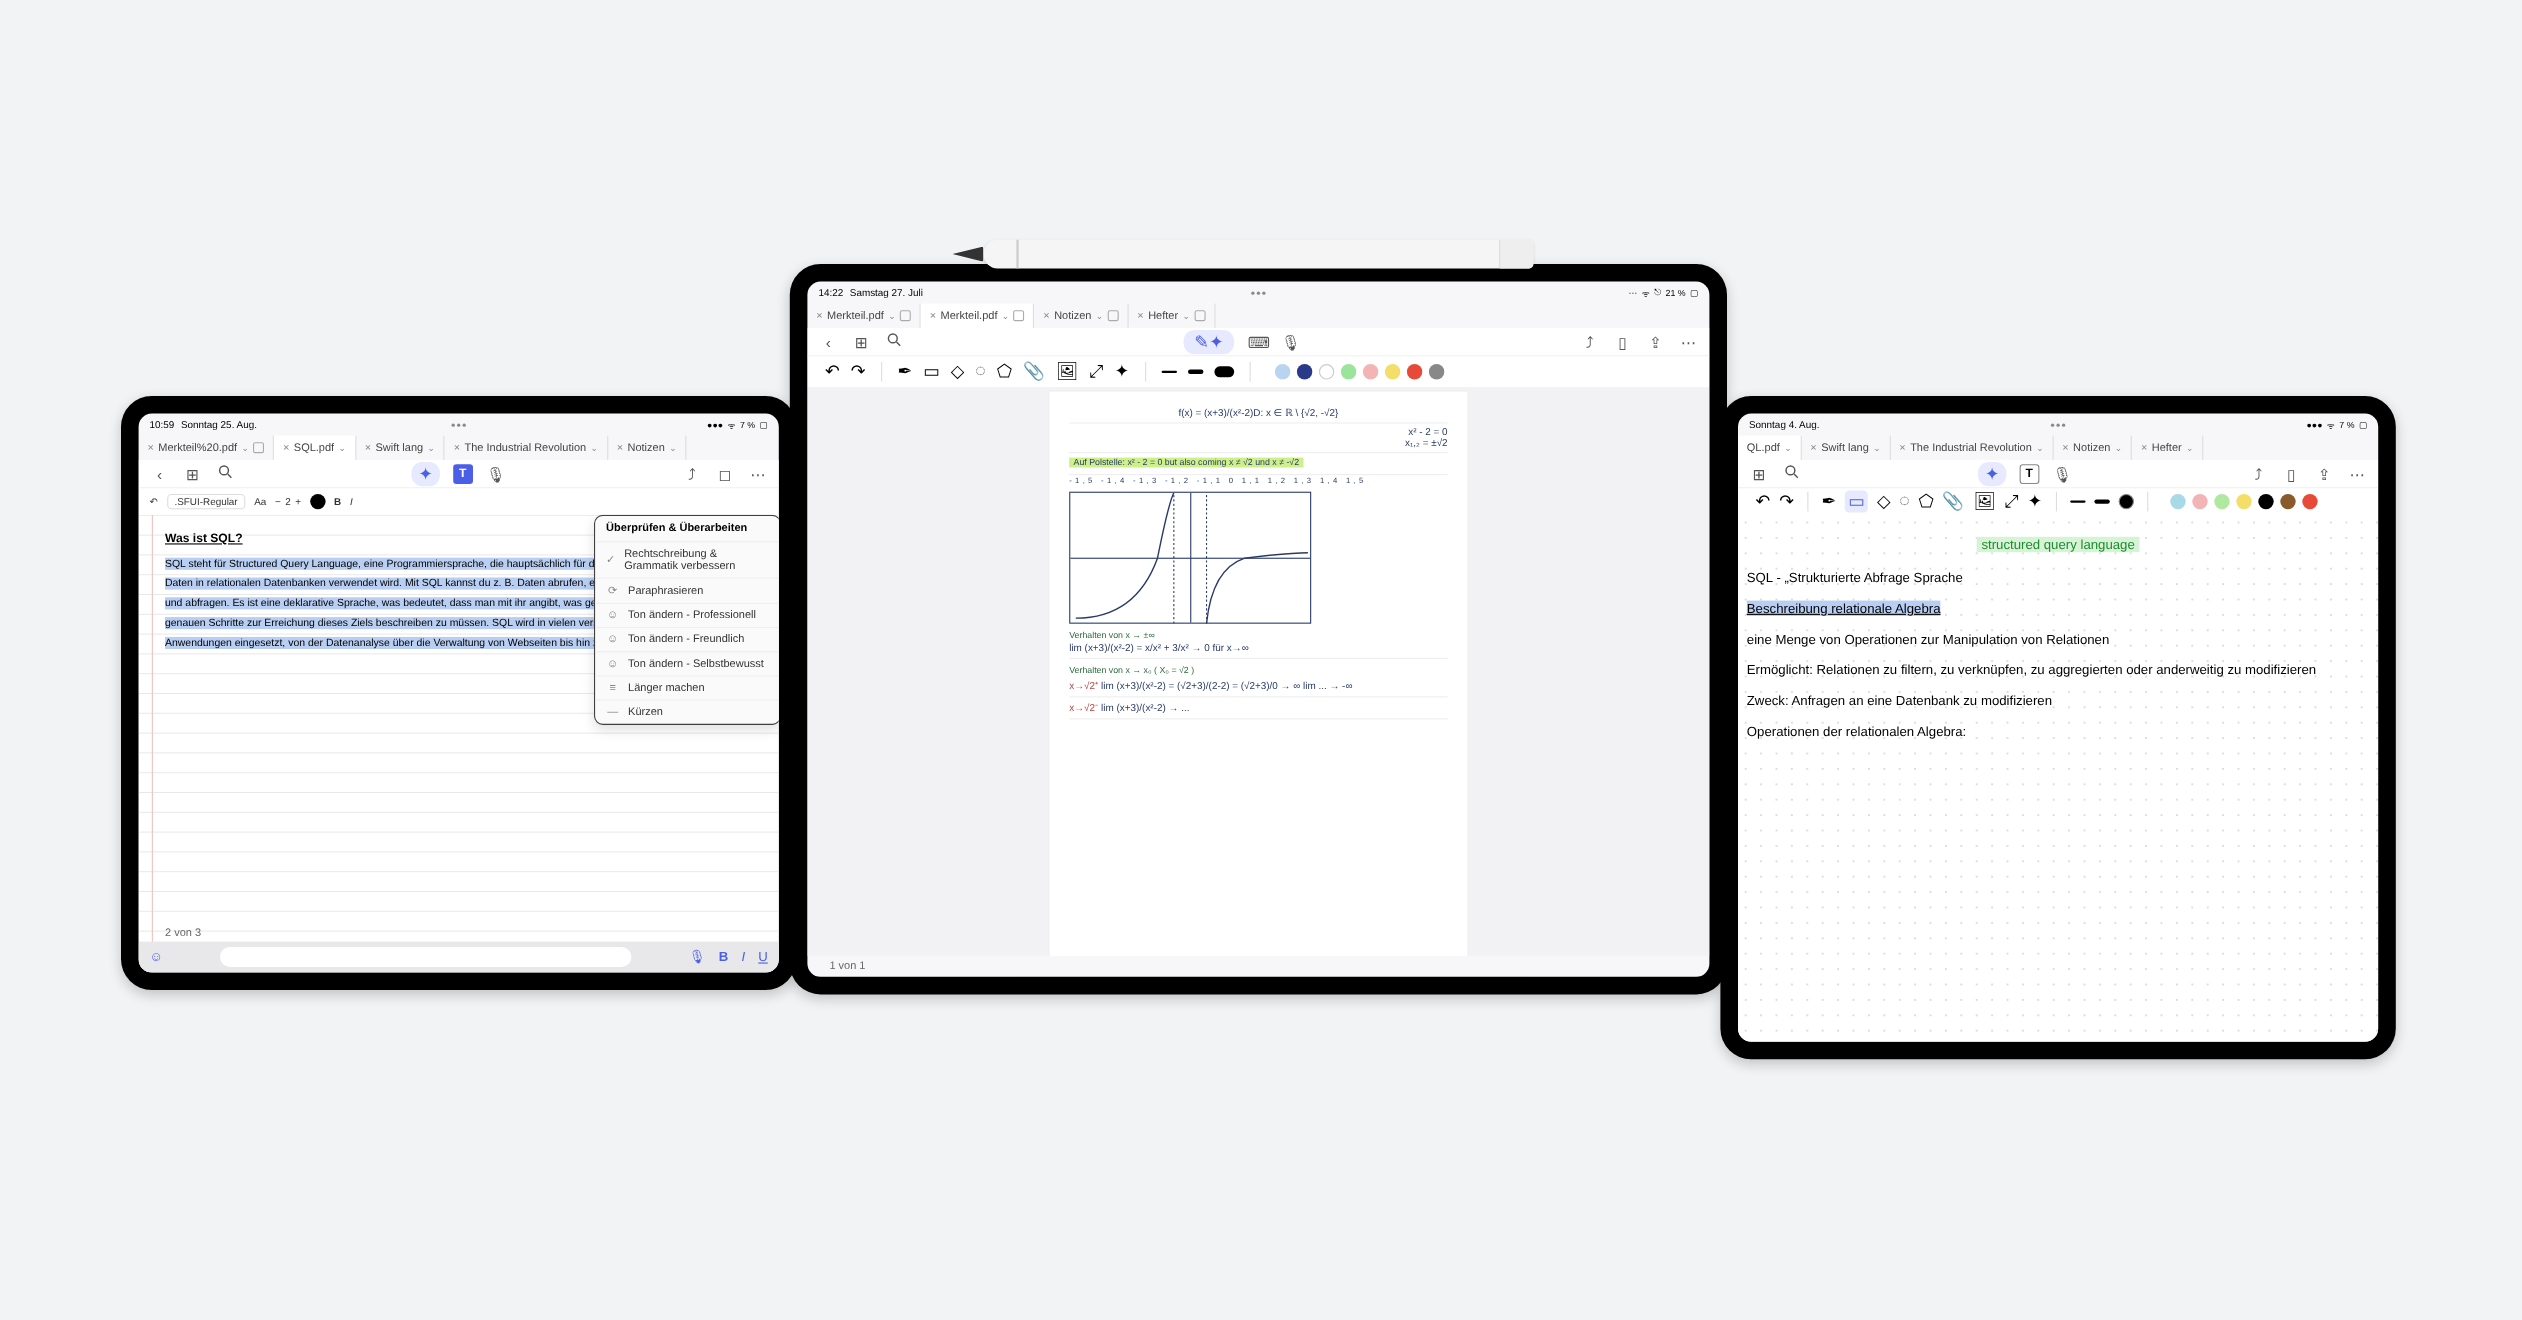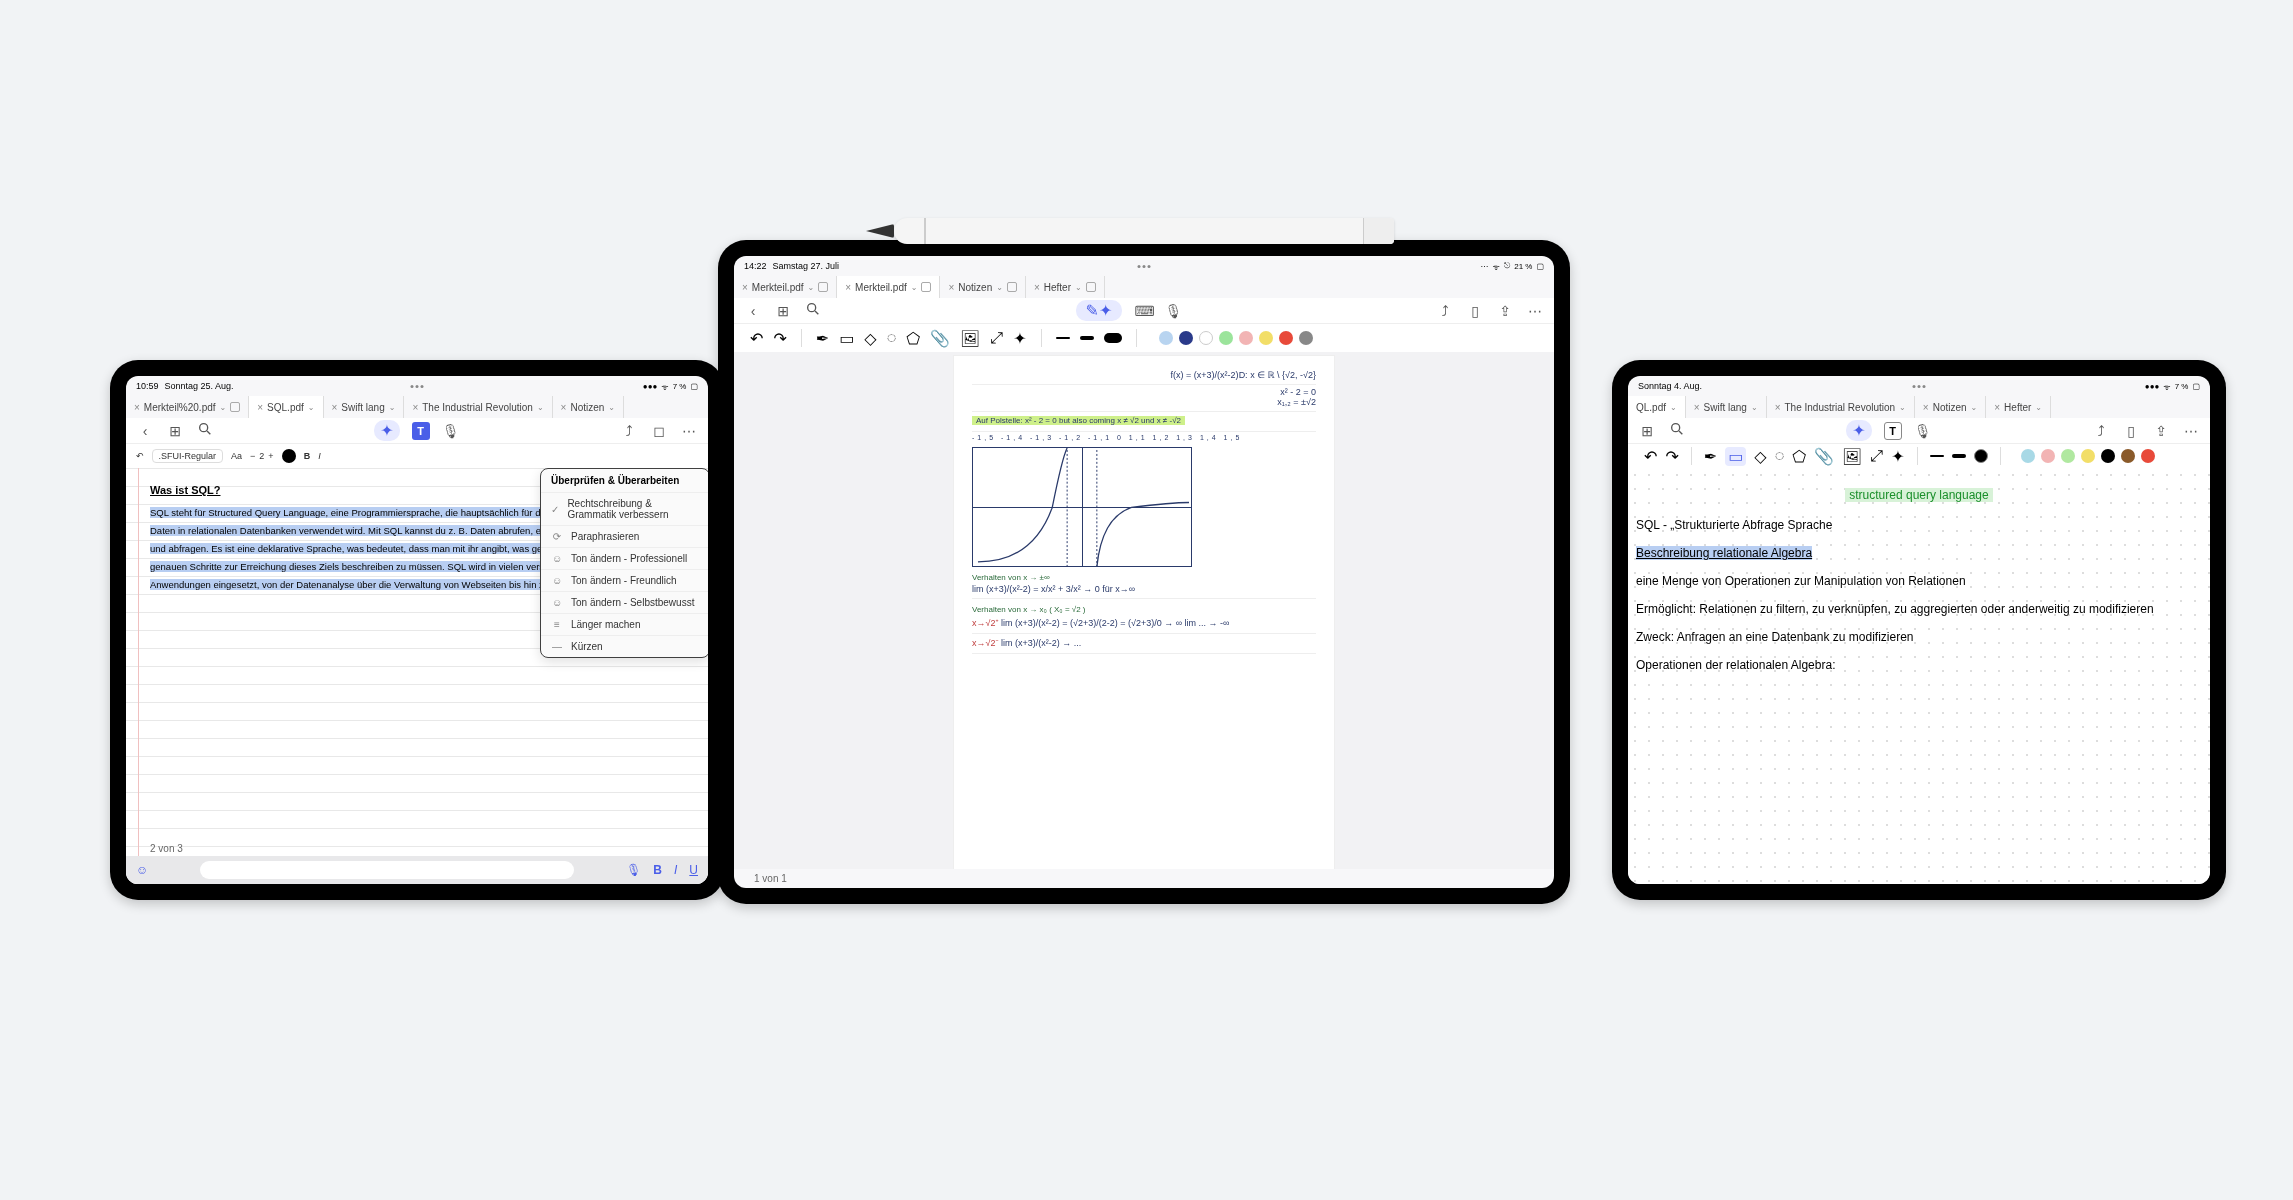--- a/index.html
+++ b/index.html
@@ -9,21 +9,21 @@
 .pencil { position: absolute; top: 218px; left: 894px; width: 500px; height: 26px; background: #f5f5f5; border-radius: 13px 4px 4px 13px; display: flex; align-items: center; z-index: 50; box-shadow: 0 1px 3px rgba(0,0,0,.15); }
 .pencil::before { content: ""; position: absolute; left: -28px; top: 6px; width: 0; height: 0; border-top: 7px solid transparent; border-bottom: 7px solid transparent; border-right: 28px solid #333; border-radius: 2px; }
 .pencil::after { content: ""; position: absolute; right: 0; top: 0; width: 30px; height: 26px; background: #eee; border-left: 1px solid #ccc; border-radius: 0 4px 4px 0; }
 .pencil .band { position: absolute; left: 30px; width: 2px; height: 100%; background: #ccc; }
 
 
 .ipad { position: absolute; background: #000; border-radius: 28px; padding: 16px; box-shadow: 0 4px 12px rgba(0,0,0,.2); }
 .ipad .screen { background: #f7f7f9; border-radius: 12px; width: 100%; height: 100%; overflow: hidden; position: relative; display: flex; flex-direction: column; }
 
 .ipad.left  { top: 360px; left: 110px;  width: 614px; height: 540px; z-index: 10; }
-.ipad.right { top: 360px; left: 1612px; width: 614px; height: 540px; z-index: 10; }
+.ipad.right { top: 360px; left: 1564px; width: 614px; height: 603px; z-index: 10; }
 .ipad.center{ top: 240px; left: 718px;  width: 852px; height: 664px; z-index: 20; }
 
 
 .statusbar { display: flex; align-items: center; justify-content: space-between; height: 20px; padding: 0 10px; font-size: 9px; color: #000; }
 .statusbar .status-left { display: flex; gap: 6px; }
 .statusbar .status-right { display: flex; gap: 4px; align-items: center; font-size: 8px; }
 .statusbar .dots { display: flex; gap: 2px; position: absolute; left: 50%; transform: translateX(-50%); }
 .statusbar .dots span { width: 3px; height: 3px; border-radius: 50%; background: #888; }
 
 
@@ -326,21 +326,21 @@
         <span class="color" style="background:#9be49b"></span>
         <span class="color" style="background:#f2b4b4"></span>
         <span class="color" style="background:#f2de68"></span>
         <span class="color" style="background:#e84a3a"></span>
         <span class="color" style="background:#888"></span>
       </span>
     </div>
 
     <div class="doc" style="background:#f2f2f4; padding-top:4px;">
       <div class="hwpage">
-        <div class="row" style="display:flex;justify-content:flex-end;">
+        <div class="row" style="display:flex;justify-content:center;">
           <span>f(x) = (x+3)/(x²-2)</span>
           <span>D: x ∈ ℝ \ {√2, -√2}</span>
         </div>
         <div class="row" style="text-align:right;">
           <div>x² - 2 = 0</div>
           <div>x₁,₂ = ±√2</div>
         </div>
         <div class="row"><span class="hl">Auf Polstelle: x² - 2 = 0  but also coming x ≠ √2  und x ≠ -√2</span></div>
         <div style="font-size:7px;letter-spacing:3px;">-1,5  -1,4  -1,3  -1,2  -1,1   0   1,1   1,2   1,3   1,4   1,5</div>
         <div class="graph">

